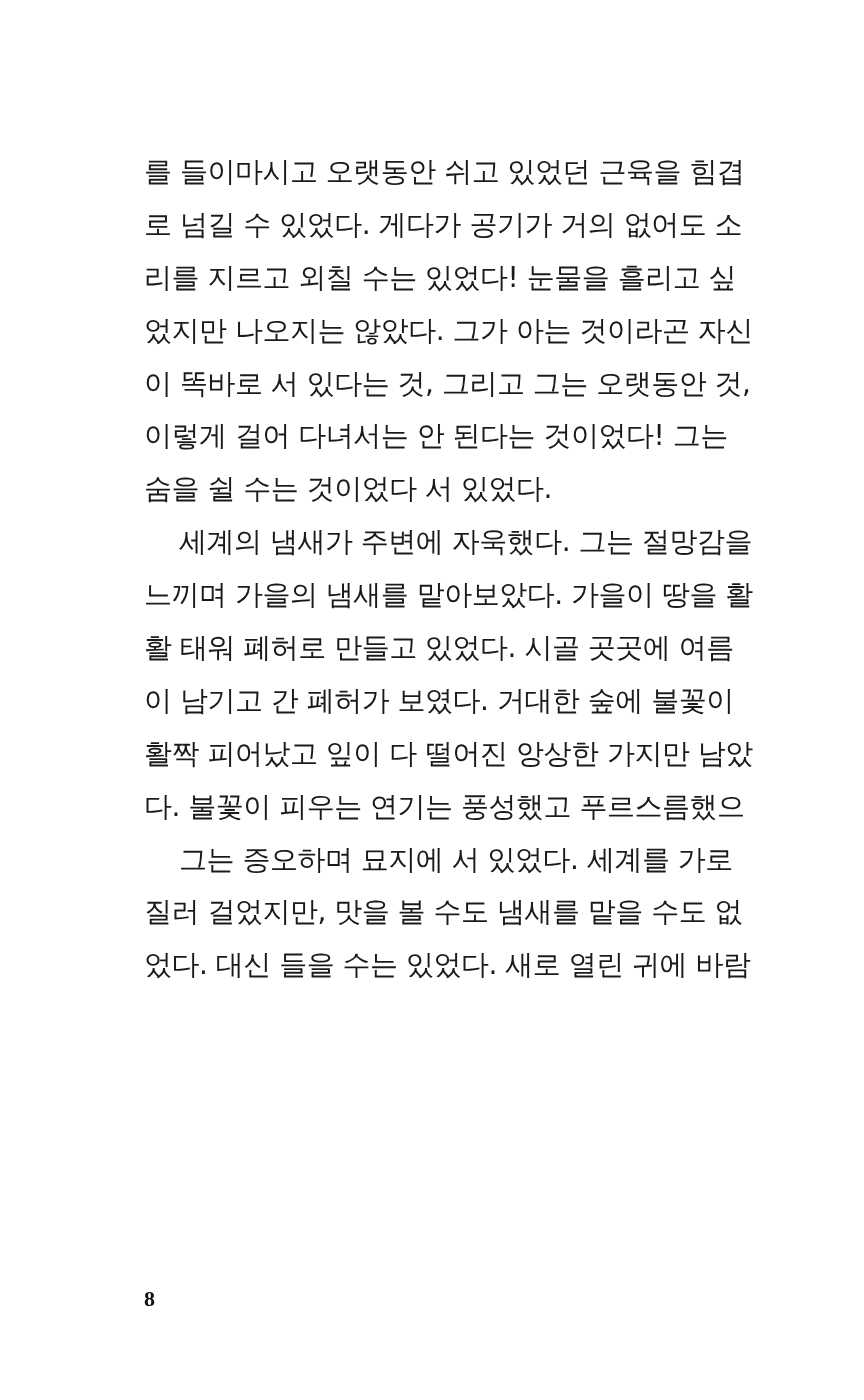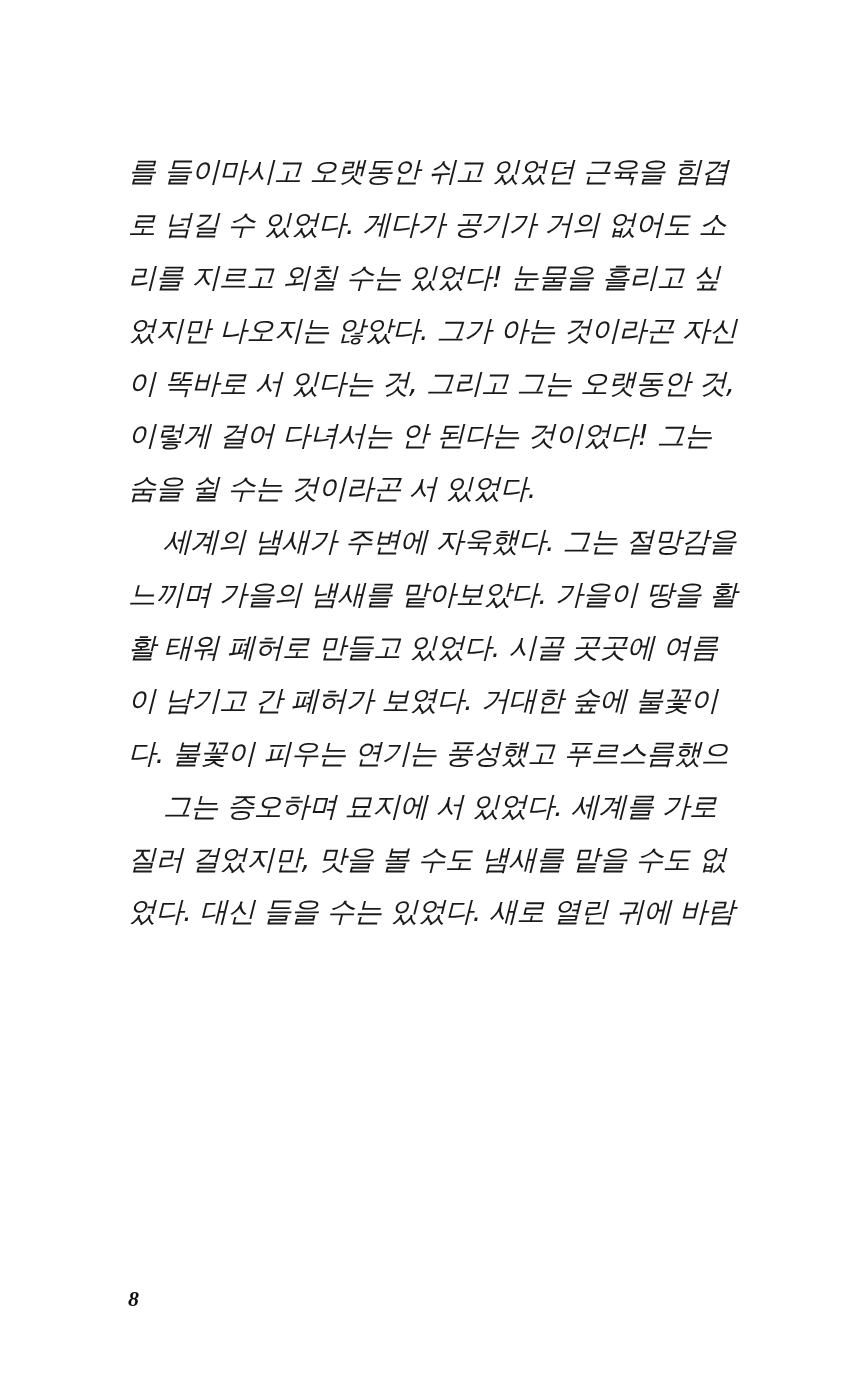--- a/index.html
+++ b/index.html
@@ -9,25 +9,24 @@
     }
     body {
       width: 864px;
       height: 1400px;
       position: relative;
       overflow: hidden;
       color: #1a1a1a;
     }
     .page {
       position: absolute;
-      left: 0; top: 0;
+      left: 16px; top: 0;
       width: 800px;
       height: 1400px;
       background: #ffffff;
-      font-style: italic;
     }
     .text-block {
       position: absolute;
       left: 128px;
       top: 146px;
       width: 558px;
       font-family: "DejaVu Sans", "Liberation Sans", sans-serif;
       font-size: 28px;
       line-height: 52.9px;
       letter-spacing: -0.5px;
@@ -62,28 +61,29 @@
 <div class="page">
   <div class="text-block">
 
     <div>
       <span class="line">를 들이마시고 오랫동안 쉬고 있었던 근육을 힘겹</span>
       <span class="line">로 넘길 수 있었다. 게다가 공기가 거의 없어도 소</span>
       <span class="line">리를 지르고 외칠 수는 있었다! 눈물을 흘리고 싶</span>
       <span class="line">었지만 나오지는 않았다. 그가 아는 것이라곤 자신</span>
       <span class="line">이 똑바로 서 있다는 것, 그리고 그는 오랫동안 것,</span>
       <span class="line">이렇게 걸어 다녀서는 안 된다는 것이었다! 그는</span>
-      <span class="line last">숨을 쉴 수는 것이라곤 서 있었다.</span>
+      <span class="line last">숨을 쉴 수는 것이었다 서 있었다.</span>
     </div>
 
     <div>
       <span class="line indent">세계의 냄새가 주변에 자욱했다. 그는 절망감을</span>
       <span class="line">느끼며 가을의 냄새를 맡아보았다. 가을이 땅을 활</span>
       <span class="line">활 태워 폐허로 만들고 있었다. 시골 곳곳에 여름</span>
       <span class="line">이 남기고 간 폐허가 보였다. 거대한 숲에 불꽃이</span>
+      <span class="line">활짝 피어났고 잎이 다 떨어진 앙상한 가지만 남았</span>
       <span class="line">다. 불꽃이 피우는 연기는 풍성했고 푸르스름했으</span>
     </div>
 
     <div>
       <span class="line indent">그는 증오하며 묘지에 서 있었다. 세계를 가로</span>
       <span class="line">질러 걸었지만, 맛을 볼 수도 냄새를 맡을 수도 없</span>
       <span class="line">었다. 대신 들을 수는 있었다. 새로 열린 귀에 바람</span>
     </div>
 
   </div>

